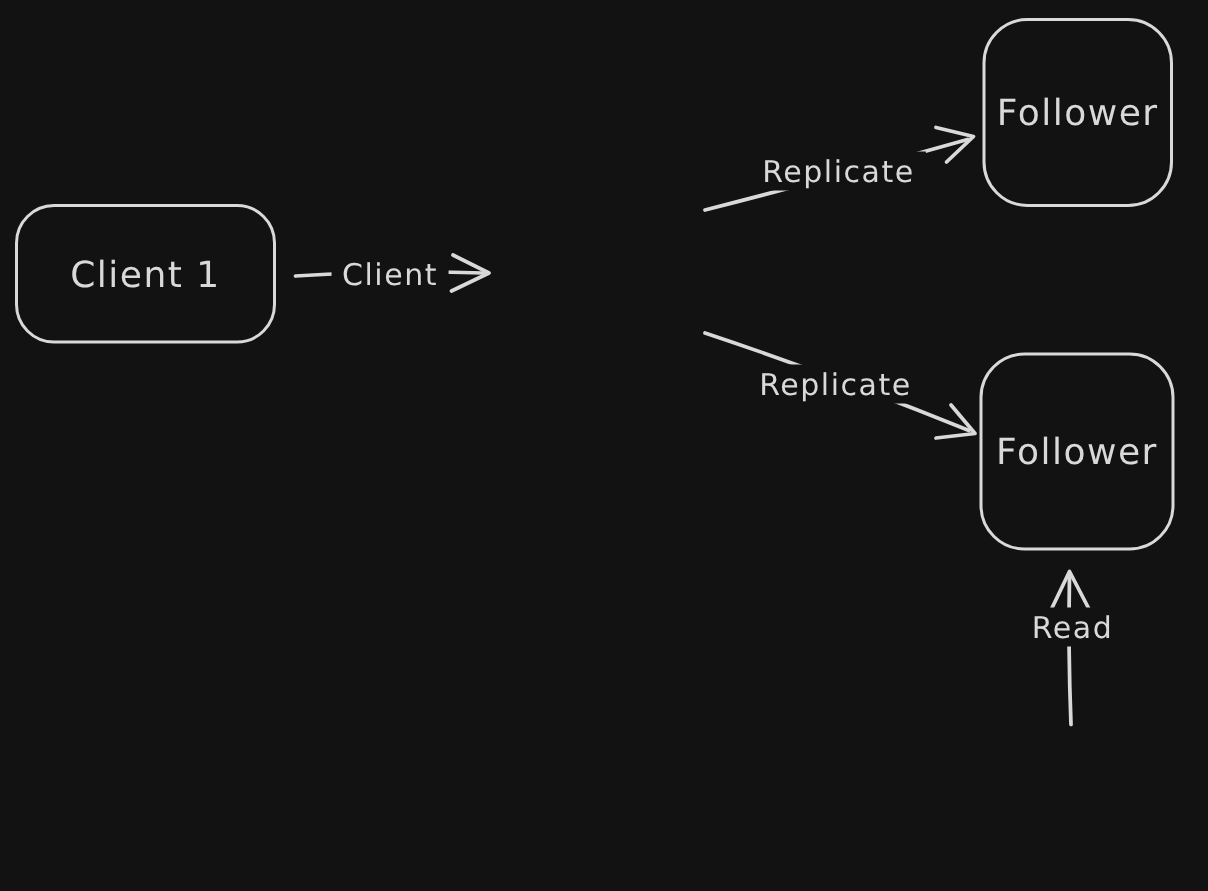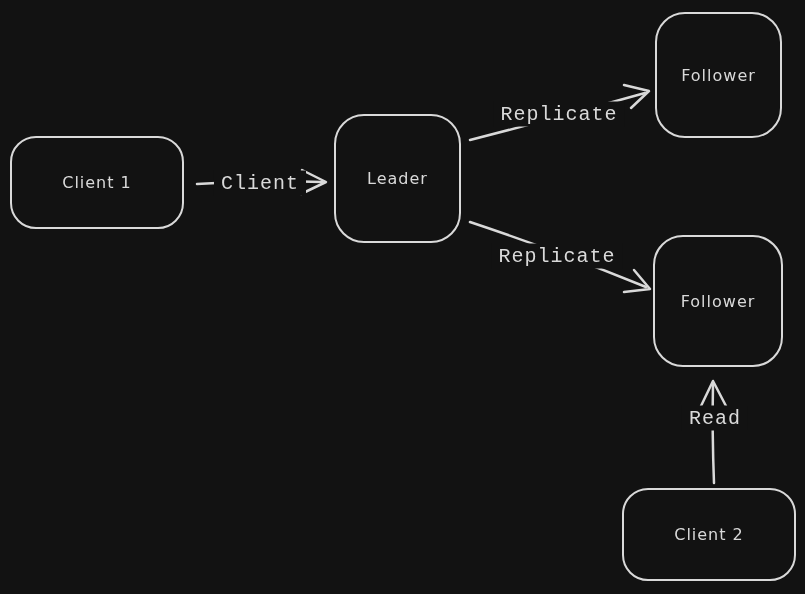--- a/index.html
+++ b/index.html
@@ -35,39 +35,38 @@
     stroke-linecap: round;
     stroke-linejoin: round;
   }
   .node {
     position: absolute;
     border: 2.5px solid var(--stroke);
     border-radius: 30px;
     display: flex;
     align-items: center;
     justify-content: center;
-    font-size: 16px;
+    font-size: 24px;
     letter-spacing: 1px;
     background: transparent;
     box-sizing: border-box;
   }
   #node-client-1 { left: 10px;  top: 136px; width: 174px; height: 93px;  border-radius: 26px; }
   #node-leader   { left: 334px; top: 114px; width: 127px; height: 129px; }
   #node-follower-top    { left: 655px; top: 12px;  width: 127px; height: 126px; }
   #node-follower-bottom { left: 653px; top: 235px; width: 130px; height: 132px; }
   #node-client-2 { left: 622px; top: 488px; width: 174px; height: 93px;  border-radius: 26px; }
   .edge-label {
     position: absolute;
     transform: translate(-50%, -50%);
     background: var(--bg);
     padding: 1px 7px;
     font-size: 20px;
     letter-spacing: 1px;
     white-space: nowrap;
-    font-family: Liberation Mono, monospace;
   }
   #label-write            { left: 260px; top: 183px; }
   #label-replicate-top    { left: 559px; top: 114px; }
   #label-replicate-bottom { left: 557px; top: 256px; }
   #label-read             { left: 715px; top: 418px; }
 </style>
 </head>
 <body>
 
 <div id="canvas">
@@ -92,34 +91,28 @@
     <g>
       <path d="M714,483 Q712,432 713,384"></path>
       <path d="M701,406 L713,381 L726,406"></path>
     </g>
   </svg>
 
   <div class="node" id="node-client-1">
     <span>Client 1</span>
   </div>
 
-  <div class="node" id="node-leader">
-    <span>Leader</span>
-  </div>
 
   <div class="node" id="node-follower-top">
     <span>Follower</span>
   </div>
 
   <div class="node" id="node-follower-bottom">
     <span>Follower</span>
   </div>
 
-  <div class="node" id="node-client-2">
-    <span>Client 2</span>
-  </div>
 
   <div class="edge-label" id="label-write">Client</div>
   <div class="edge-label" id="label-replicate-top">Replicate</div>
   <div class="edge-label" id="label-replicate-bottom">Replicate</div>
   <div class="edge-label" id="label-read">Read</div>
 
 </div>
 
 </body></html>

